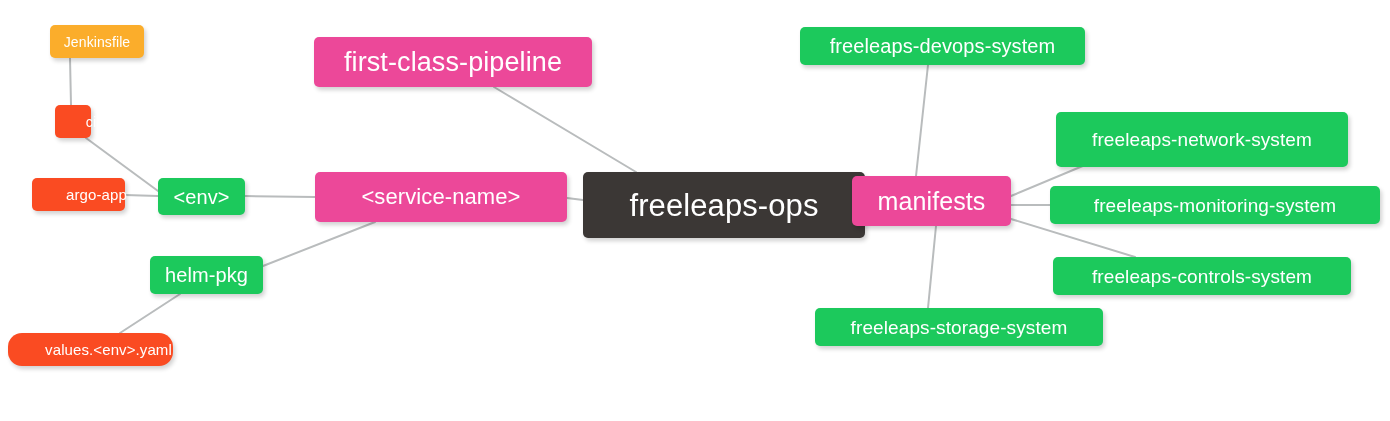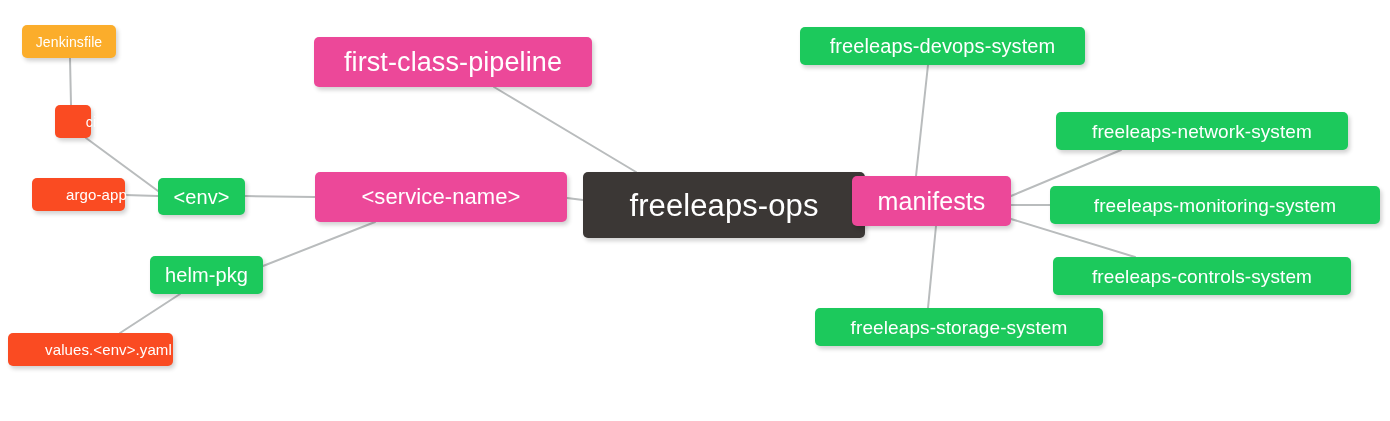--- a/index.html
+++ b/index.html
@@ -33,21 +33,21 @@
     border-radius: 5px;
     white-space: nowrap;
     box-shadow: 2px 3px 4px rgba(0,0,0,0.18);
     line-height: 1;
     letter-spacing: 0.1px;
     user-select: none;
   }
   .node.root      { background: #3b3735; }
   .node.blue      { background: #ec4899; }
   .node.green     { background: #1cc95c; }
-  .node.orange    { background: #fbad2b; }
+  .node.orange    { background: #fbad2b; margin-left: 28px; }
   .node.red       { background: #fa4b22; padding-left: 36px; }
 </style>
 </head>
 <body>
 
 <div id="canvas">
   <svg id="edges" viewBox="0 0 1390 421" xmlns="http://www.w3.org/2000/svg">
       <line x1="70" y1="58" x2="71" y2="105" stroke="#b9bcbd" stroke-width="2" stroke-linecap="round"></line>
       <line x1="86" y1="138" x2="158" y2="191" stroke="#b9bcbd" stroke-width="2" stroke-linecap="round"></line>
       <line x1="125" y1="195" x2="158" y2="196" stroke="#b9bcbd" stroke-width="2" stroke-linecap="round"></line>
@@ -62,24 +62,24 @@
       <line x1="1011" y1="205" x2="1050" y2="205" stroke="#b9bcbd" stroke-width="2" stroke-linecap="round"></line>
       <line x1="1011" y1="219" x2="1135" y2="257" stroke="#b9bcbd" stroke-width="2" stroke-linecap="round"></line>
       <line x1="936" y1="226" x2="928" y2="308" stroke="#b9bcbd" stroke-width="2" stroke-linecap="round"></line>
     </svg>
   <div id="nodes">
       <div class="node orange" style="left: 22px; top: 25px; width: 94px; height: 33px; font-size: 14px;">Jenkinsfile</div>
       <div class="node red" style="left: 55px; top: 105px; width: 31px; height: 33px; font-size: 14px;">ci</div>
       <div class="node red" style="left: 32px; top: 178px; width: 93px; height: 33px; font-size: 15px;">argo-app</div>
       <div class="node green" style="left: 158px; top: 178px; width: 87px; height: 37px; font-size: 20px;">&lt;env&gt;</div>
       <div class="node green" style="left: 150px; top: 256px; width: 113px; height: 38px; font-size: 20px;">helm-pkg</div>
-      <div class="node red" style="left: 8px; top: 333px; width: 165px; height: 33px; font-size: 15px;">values.&lt;env&gt;.yaml</div>
+      <div class="node red" style="left: 8px; top: 333px; width: 165px; height: 33px; font-size: 15px; border-radius: 14px;">values.&lt;env&gt;.yaml</div>
       <div class="node blue" style="left: 314px; top: 37px; width: 278px; height: 50px; font-size: 27px;">first-class-pipeline</div>
       <div class="node blue" style="left: 315px; top: 172px; width: 252px; height: 50px; font-size: 22px;">&lt;service-name&gt;</div>
       <div class="node root" style="left: 583px; top: 172px; width: 282px; height: 66px; font-size: 31px;">freeleaps-ops</div>
       <div class="node blue" style="left: 852px; top: 176px; width: 159px; height: 50px; font-size: 25px;">manifests</div>
       <div class="node green" style="left: 800px; top: 27px; width: 285px; height: 38px; font-size: 20px;">freeleaps-devops-system</div>
-      <div class="node green" style="left: 1056px; top: 112px; width: 292px; height: 38px; font-size: 19px;">freeleaps-network-system</div>
+      <div class="node green" style="left: 1056px; top: 112px; width: 292px; height: 55px; font-size: 19px;">freeleaps-network-system</div>
       <div class="node green" style="left: 1050px; top: 186px; width: 330px; height: 38px; font-size: 19px;">freeleaps-monitoring-system</div>
       <div class="node green" style="left: 1053px; top: 257px; width: 298px; height: 38px; font-size: 19px;">freeleaps-controls-system</div>
       <div class="node green" style="left: 815px; top: 308px; width: 288px; height: 38px; font-size: 19px;">freeleaps-storage-system</div>
     </div>
 </div>
 
 </body></html>

